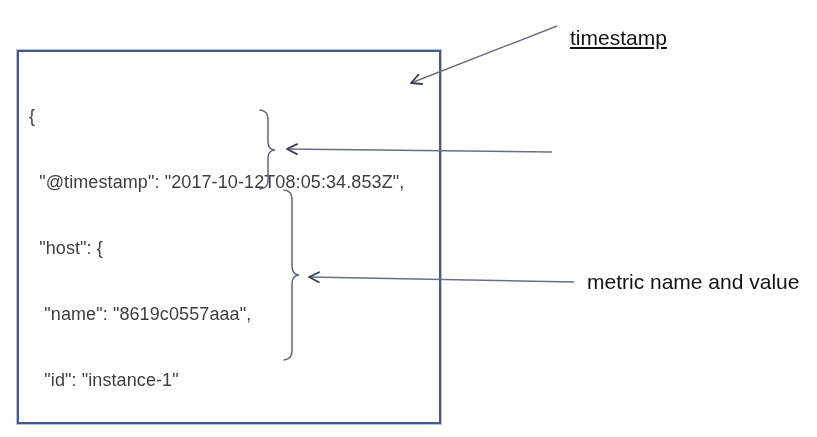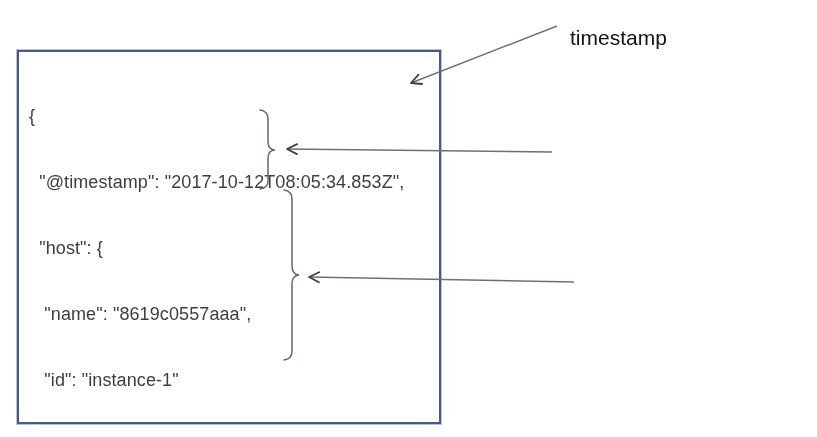--- a/index.html
+++ b/index.html
@@ -41,21 +41,21 @@
     top: 0;
     pointer-events: none;
   }
   .ann-label {
     position: absolute;
     color: #121316;
     font-size: 21px;
     line-height: 24px;
     white-space: nowrap;
   }
-  #label-timestamp { left: 570px; top: 26px; }
+  #label-timestamp { left: 570px; top: 26px; text-decoration: underline; }
   #label-dimensions { left: 570px; top: 142px; }
   #label-metric { left: 587px; top: 270px; }
 </style>
 </head>
 <body>
 
 <div id="canvas">
 
   <div class="code-box">
     <div class="code">
@@ -91,14 +91,15 @@
     <line x1="557" y1="26" x2="411" y2="83" stroke="#687080" stroke-width="1.4" marker-end="url(#arrowhead)"></line>
 
     <line x1="552" y1="152" x2="287" y2="149" stroke="#687080" stroke-width="1.4" marker-end="url(#arrowhead)"></line>
 
     <line x1="574" y1="282" x2="309" y2="277" stroke="#687080" stroke-width="1.4" marker-end="url(#arrowhead)"></line>
   </svg>
 
   <div class="ann-label" id="label-timestamp">timestamp</div>
 
 
+  <div class="ann-label" id="label-metric">metric name and value</div>
 
 </div>
 
 </body></html>

